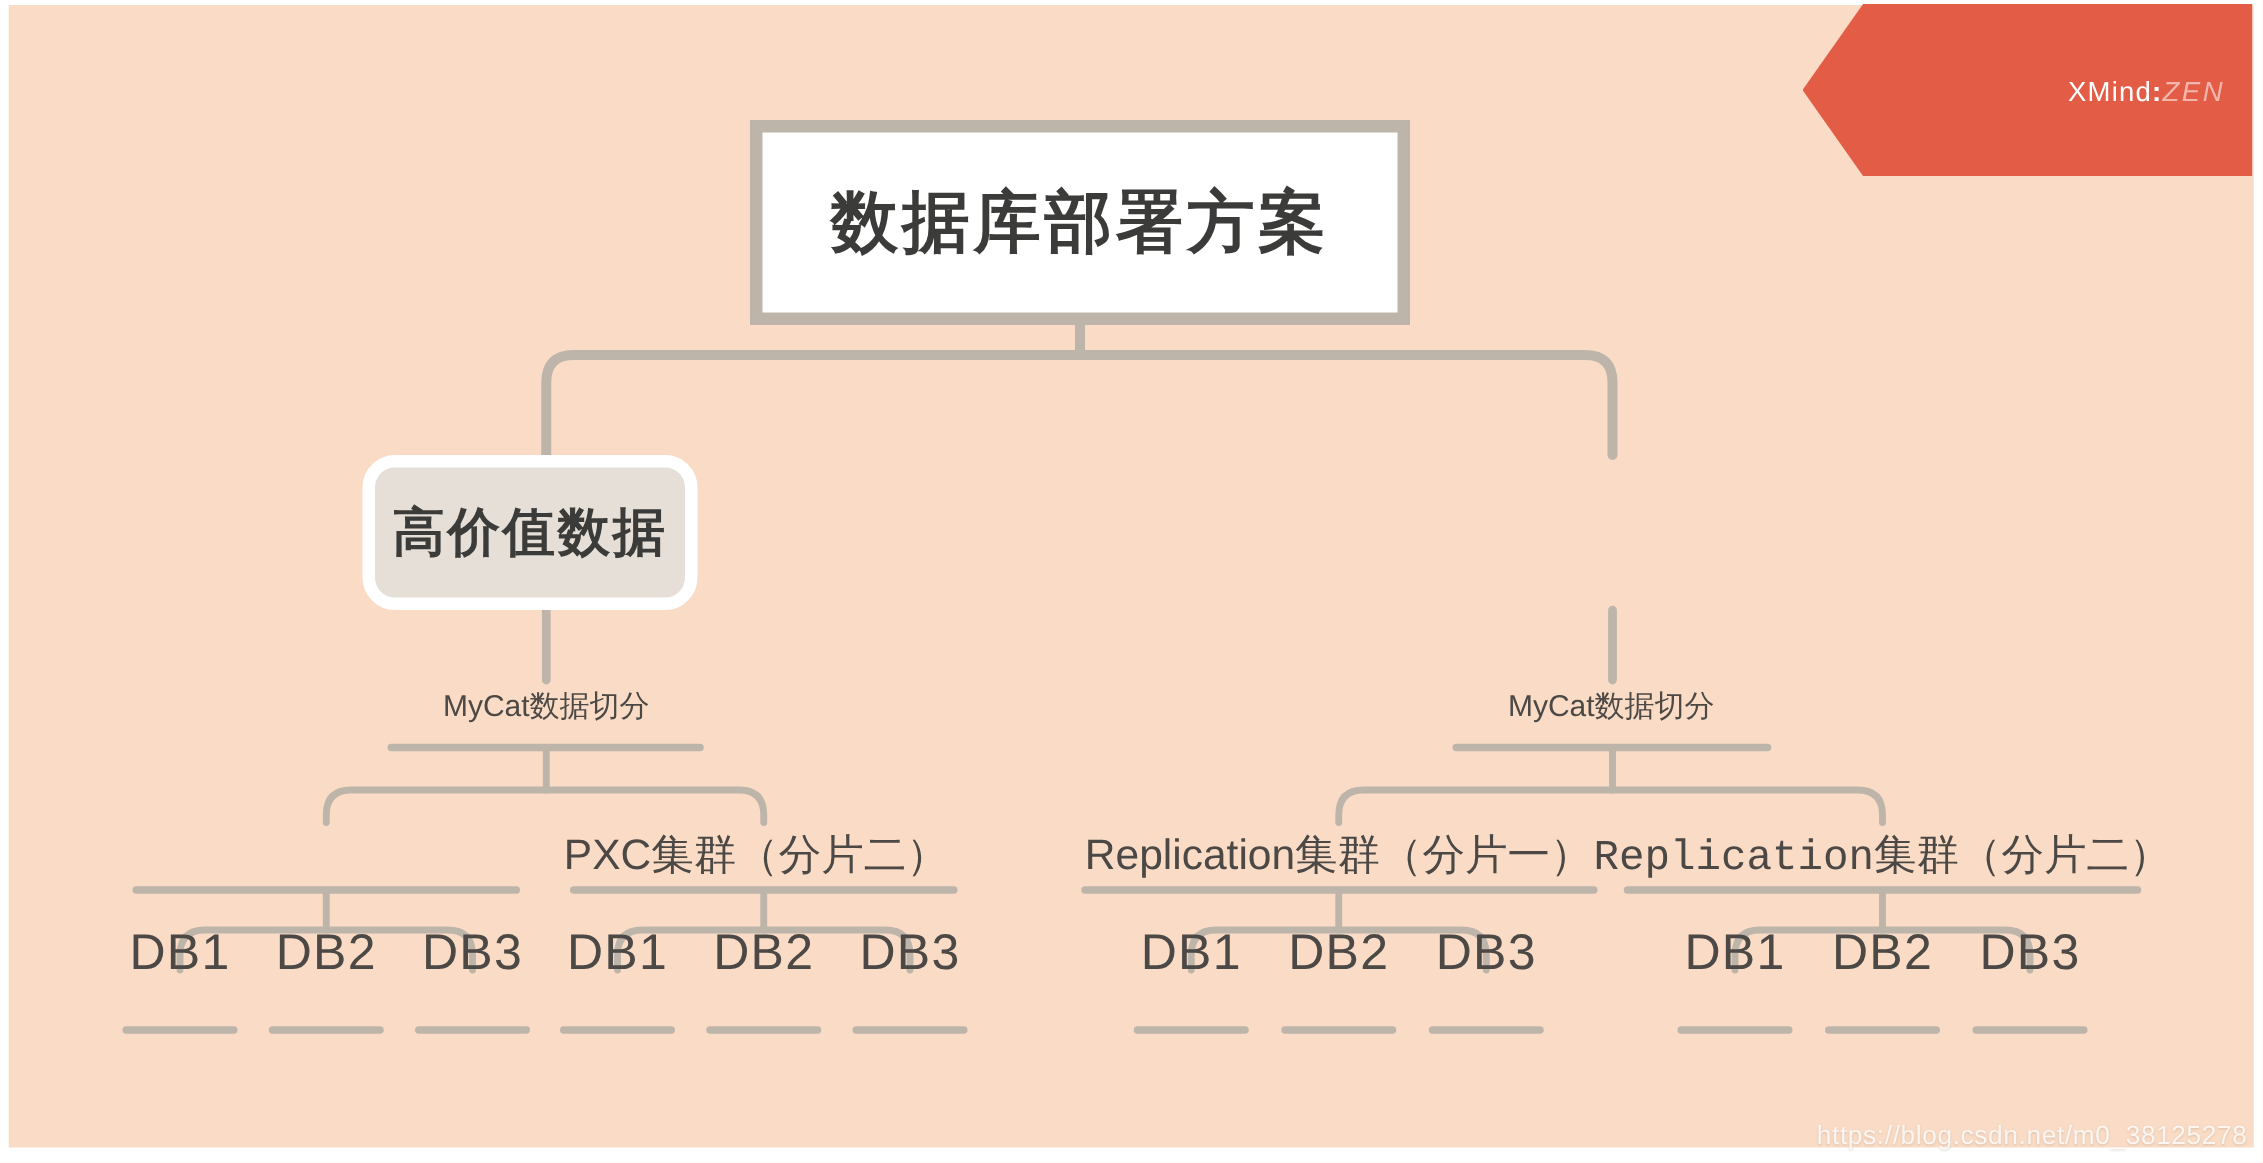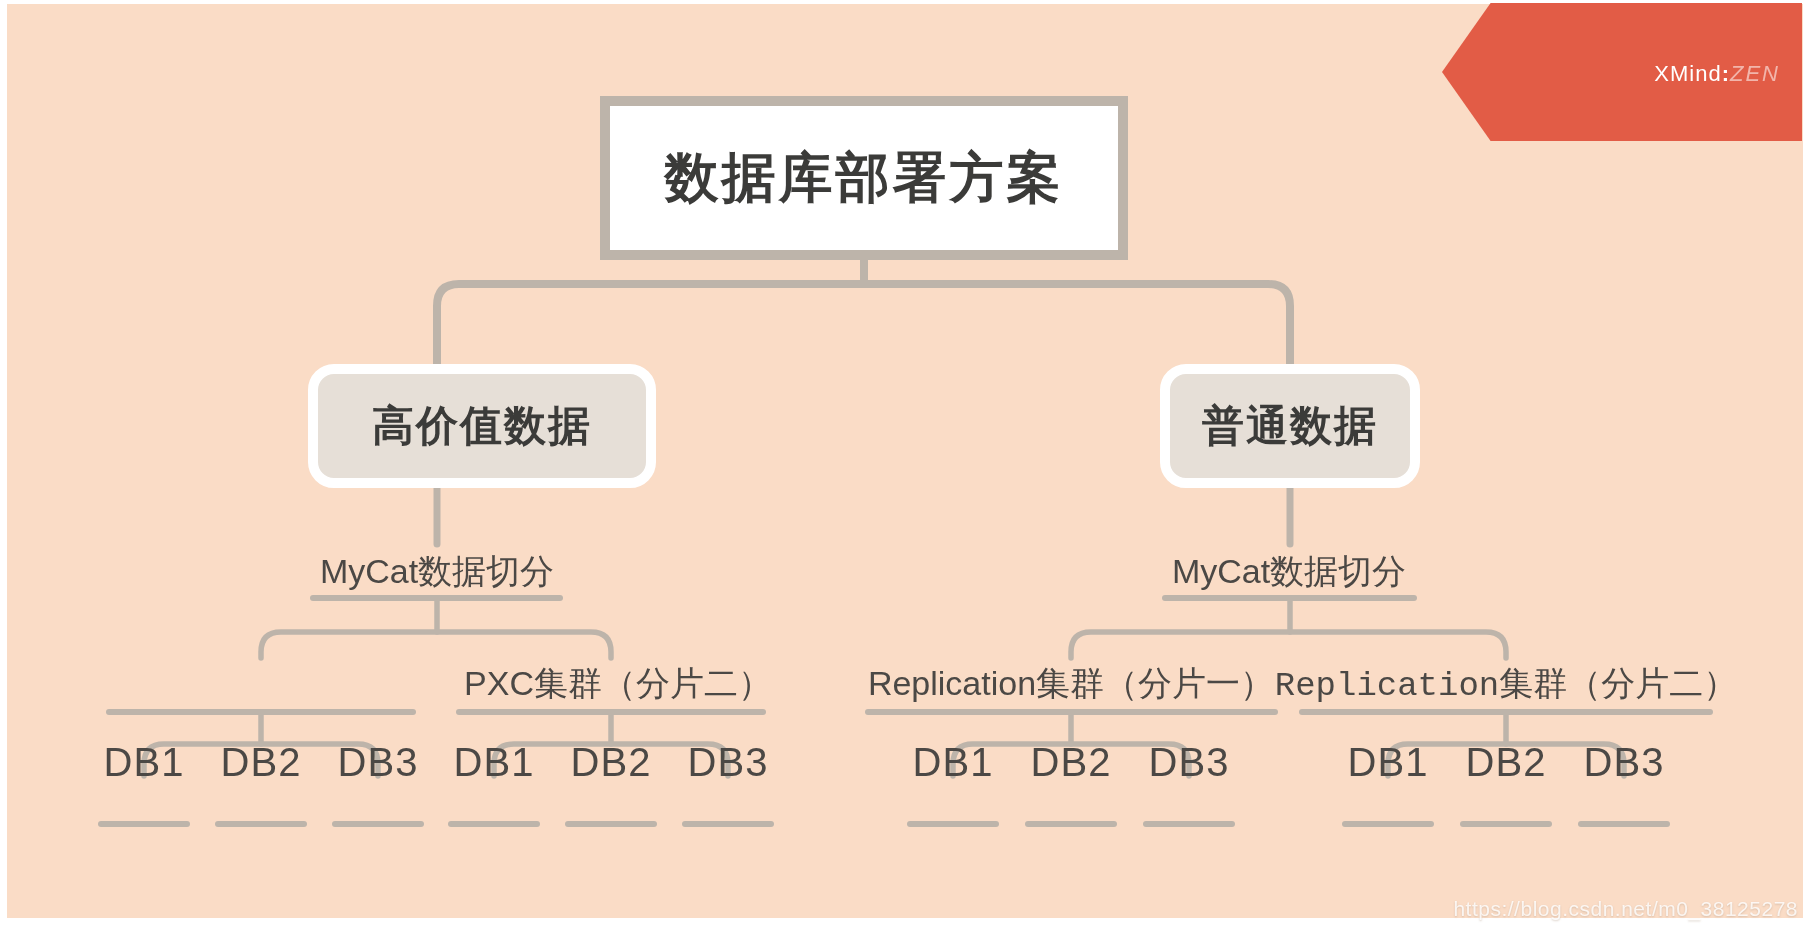--- a/index.html
+++ b/index.html
@@ -23,26 +23,26 @@
     font-size:54px; font-weight:bold; letter-spacing:3px;
     color:var(--text-dark,#3B3B39);
   }
   .branch-node {
     position:absolute; top:364px; height:124px; box-sizing:border-box;
     background:var(--node-fill,#E6DFD7); border:10px solid #ffffff; border-radius:26px;
     display:flex; align-items:center; justify-content:center;
     font-size:42px; font-weight:bold; letter-spacing:2px;
     color:var(--text-dark,#3B3B39);
   }
-  .b0 { left:308px; width:348px; }
+  .b0 { left:290px; width:268px; }
   .b1 { left:1160px; width:260px; }
 
   .ct { position:absolute; transform:translateX(-50%); white-space:nowrap;
         color:var(--text-mid,#4B4845); }
-  .mw { font-size:34px; top:549px; }
+  .mw { font-size:24px; top:549px; }
   .cl { font-size:34px; top:661px; }
   .db { font-size:40px; top:740px; letter-spacing:1px; }
 
   .u { position:absolute; height:6px; border-radius:3px; background:var(--line,#BDB4AA); }
 
   .banner {
     position:absolute; left:1442px; top:3px; width:360px; height:138px;
     background:var(--banner-red,#E25C46);
     clip-path:polygon(0 50%, 13.5% 0, 100% 0, 100% 100%, 13.5% 100%);
     display:flex; flex-direction:column; align-items:flex-end; justify-content:center;
@@ -89,30 +89,27 @@
     <path class="w5" d="M1388 776 V764 Q1388 744 1408 744 H1604 Q1624 744 1624 764 V776"></path>
   </svg>
 
   <div class="root-node">
     <span>数据库部署方案</span>
   </div>
 
   <div class="branch-node b0">
     <span>高价值数据</span>
   </div>
-  <div class="branch-node b1">
-    <span>普通数据</span>
-  </div>
 
   <div class="ct mw" style="left:437px;">MyCat数据切分</div>
   <div class="ct mw" style="left:1289px;">MyCat数据切分</div>
   <div class="u" style="left:310px; top:595px; width:253px;"></div>
   <div class="u" style="left:1162px; top:595px; width:255px;"></div>
 
-  <div class="ct cl" style="left:618px;">PXC集群（分片二）</div>
+  <div class="ct cl" style="left:605px;">PXC集群（分片二）</div>
   <div class="ct cl" style="left:1071px;">Replication集群（分片一）</div>
   <div class="ct cl" style="left:1506px;font-family:Liberation Mono, monospace;">Replication集群（分片二）</div>
   <div class="u" style="left:106px; top:709px; width:310px;"></div>
   <div class="u" style="left:456px; top:709px; width:310px;"></div>
   <div class="u" style="left:865px; top:709px; width:413px;"></div>
   <div class="u" style="left:1299px; top:709px; width:414px;"></div>
 
   <div class="ct db" style="left:144px;">DB1</div>
   <div class="ct db" style="left:261px;">DB2</div>
   <div class="ct db" style="left:378px;">DB3</div>

